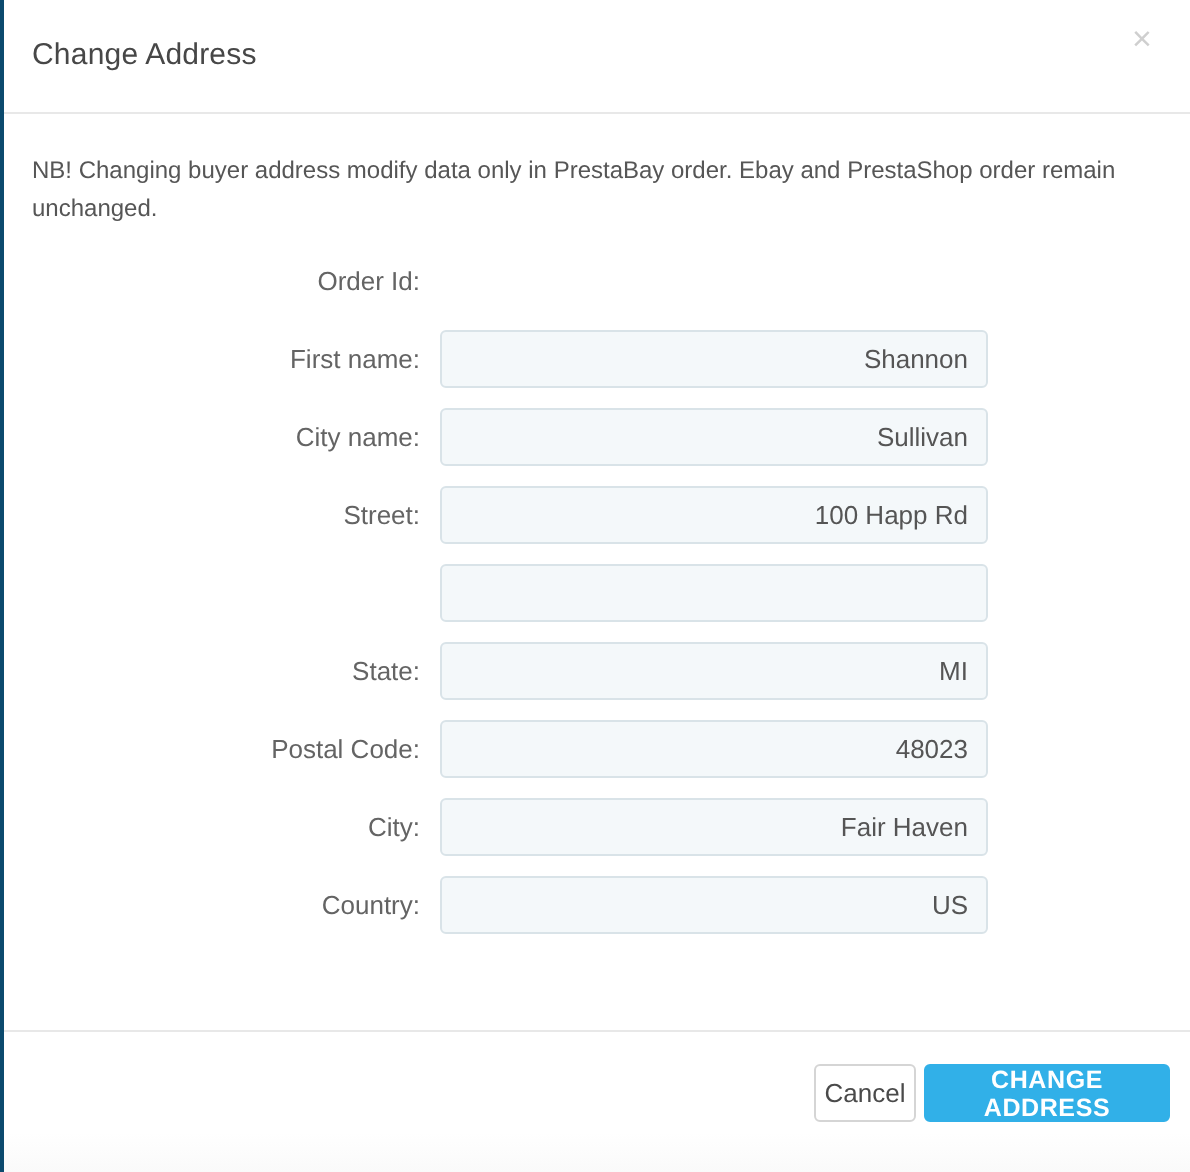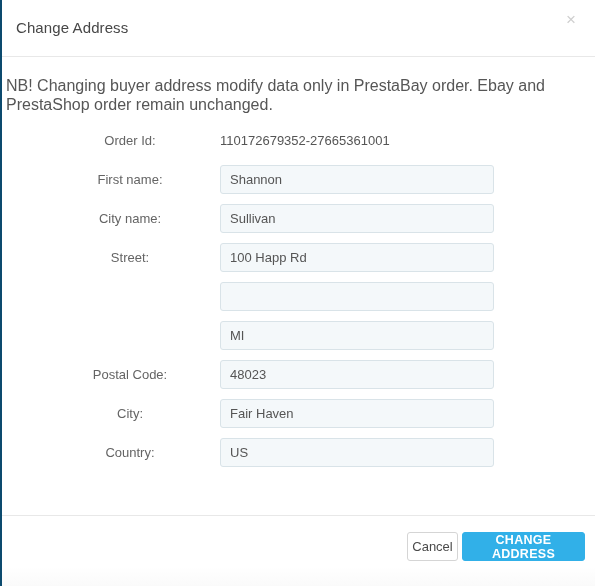--- a/index.html
+++ b/index.html
@@ -65,48 +65,47 @@
   .modal-body {
     position: absolute;
     left: 0;
     top: 58px;
     width: 593px;
     height: 467px;
     box-sizing: border-box;
   }
   .note {
     position: absolute;
-    left: 4px;
+    left: 14px;
     top: 18px;
     width: 567px;
-    font-size: 16px;
+    font-size: 12px;
     line-height: 19px;
     color: #565656;
   }
 
   .form {
     position: absolute;
     left: 0;
     top: 68px;
     width: 593px;
   }
   .form-row {
     position: relative;
     height: 39px;
   }
   .form-label {
     position: absolute;
     left: 0;
     top: 7px;
     width: 208px;
-    text-align: center;
+    text-align: right;
     font-size: 13px;
     color: #646464;
     white-space: nowrap;
-    margin-left: 24px;
   }
   .form-static {
     position: absolute;
     left: 218px;
     top: 7px;
     font-size: 13px;
     color: #555555;
     white-space: nowrap;
   }
   .form-input {
@@ -117,20 +116,21 @@
     height: 29px;
     box-sizing: border-box;
     background: #f4f8fa;
     border: 1px solid #d9e3e8;
     border-radius: 3px;
     padding: 0 9px;
     font-size: 13px;
     color: #555555;
     font-family: "Liberation Sans", sans-serif;
     outline: none;
+    text-align: right;
   }
   .form-input::placeholder { color: #b3bfc6; }
 
   
   .modal-footer {
     position: absolute;
     left: 0;
     bottom: 0;
     width: 593px;
     height: 71px;
@@ -175,39 +175,39 @@
   <div class="modal-header">
     <div class="modal-title">Change Address</div>
     <button class="close-icon">×</button>
   </div>
 
   <div class="modal-body">
     <div class="note">NB! Changing buyer address modify data only in PrestaBay order. Ebay and PrestaShop order remain unchanged.</div>
     <div class="form">
         <div class="form-row">
           <div class="form-label">Order Id:</div>
-          <div class="form-static">110172679352-27665361001</div>
         </div>
         <div class="form-row">
           <div class="form-label">First name:</div>
           <input type="text" class="form-input" value="Shannon" placeholder="" style="">
         </div>
         <div class="form-row">
           <div class="form-label">City name:</div>
           <input type="text" class="form-input" value="Sullivan" placeholder="" style="">
         </div>
         <div class="form-row">
           <div class="form-label">Street:</div>
           <input type="text" class="form-input" value="100 Happ Rd" placeholder="" style="">
         </div>
         <div class="form-row">
           <div class="form-label"></div>
           <input type="text" class="form-input" value="" placeholder="" style="">
         </div>
         <div class="form-row">
+          <div class="form-label">State:</div>
           <input type="text" class="form-input" value="MI" placeholder="" style="">
         </div>
         <div class="form-row">
           <div class="form-label">Postal Code:</div>
           <input type="text" class="form-input" value="48023" placeholder="" style="">
         </div>
         <div class="form-row">
           <div class="form-label">City:</div>
           <input type="text" class="form-input" value="Fair Haven" placeholder="" style="">
         </div>

